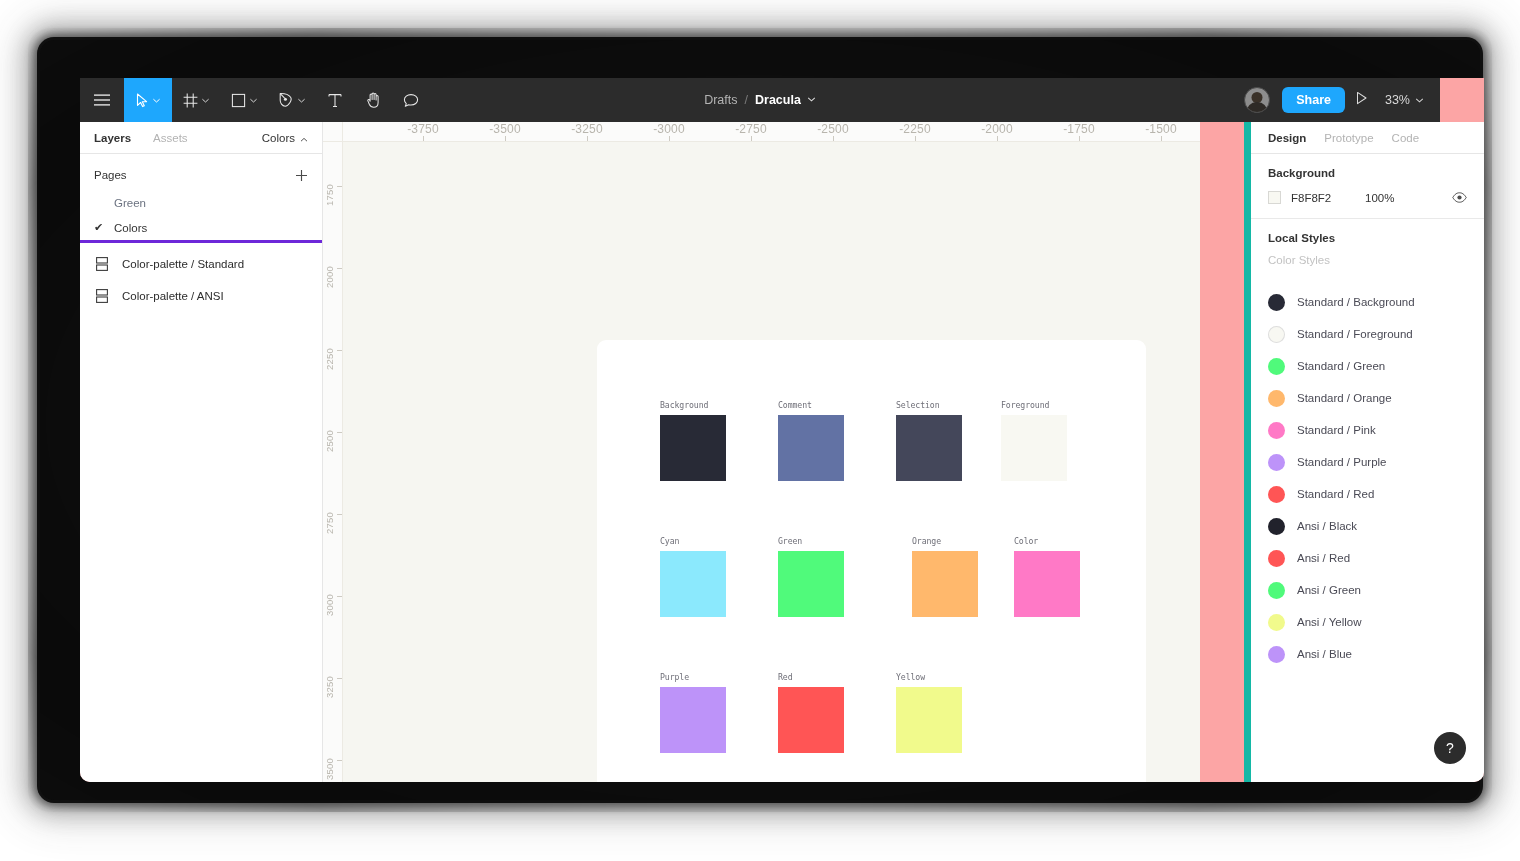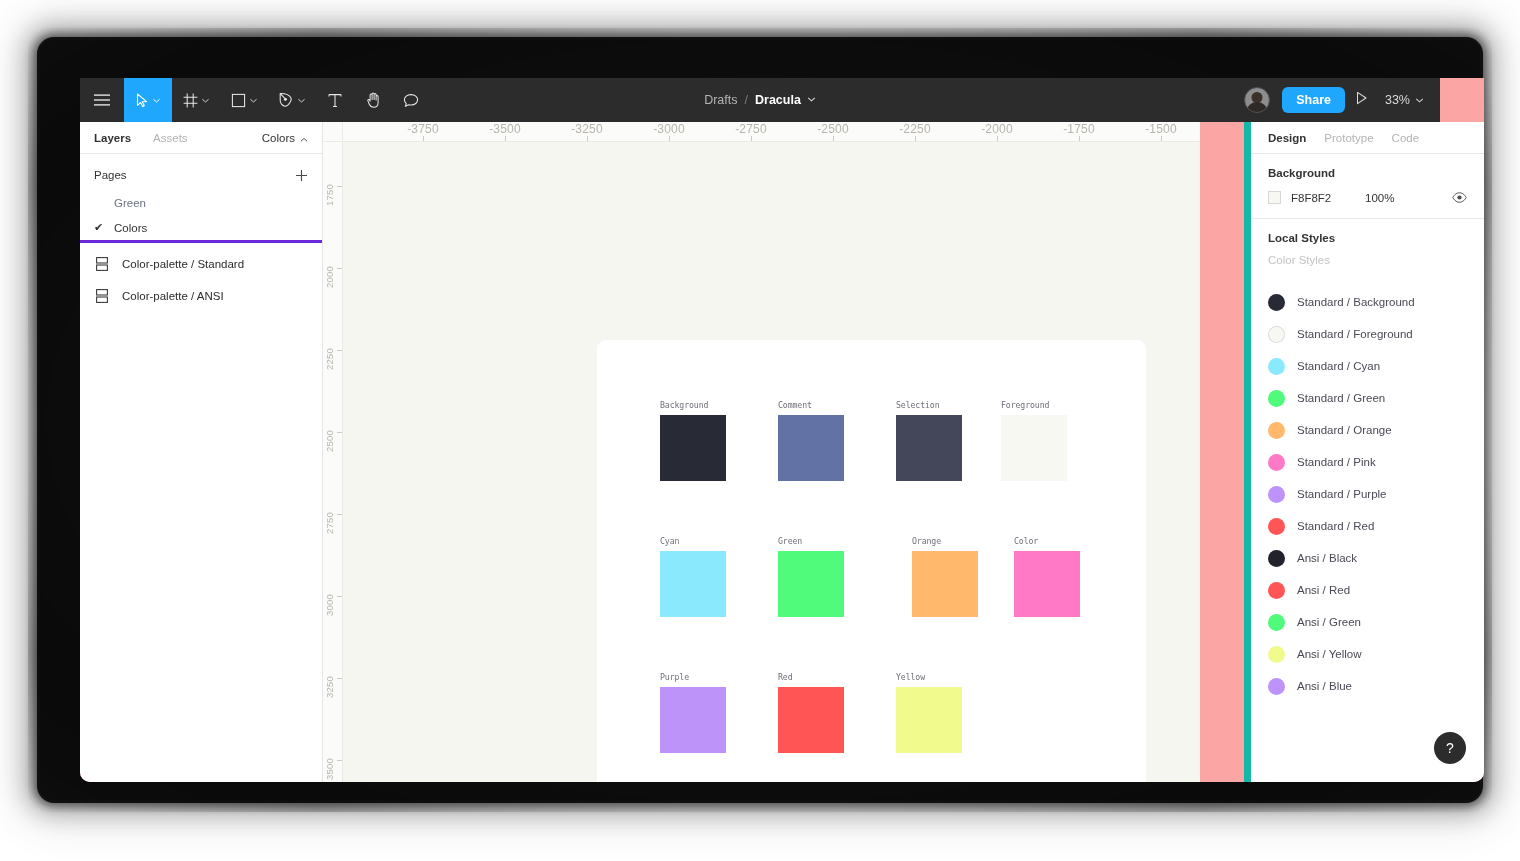--- a/index.html
+++ b/index.html
@@ -668,24 +668,20 @@
       <div class="style-list" id="style-host">
           <div class="style-row">
             <span class="style-dot" style="background: rgb(40, 42, 54);"></span>
             <span>Standard / Background</span>
           </div>
           <div class="style-row">
             <span class="style-dot" style="background: rgb(248, 248, 242); box-shadow: rgb(222, 222, 222) 0px 0px 0px 1px inset;"></span>
             <span>Standard / Foreground</span>
           </div>
           <div class="style-row">
-            <span class="style-dot" style="background: rgb(139, 233, 253);"></span>
-            <span>Standard / Cyan</span>
-          </div>
-          <div class="style-row">
             <span class="style-dot" style="background: rgb(80, 250, 123);"></span>
             <span>Standard / Green</span>
           </div>
           <div class="style-row">
             <span class="style-dot" style="background: rgb(255, 184, 108);"></span>
             <span>Standard / Orange</span>
           </div>
           <div class="style-row">
             <span class="style-dot" style="background: rgb(255, 121, 198);"></span>
             <span>Standard / Pink</span>

